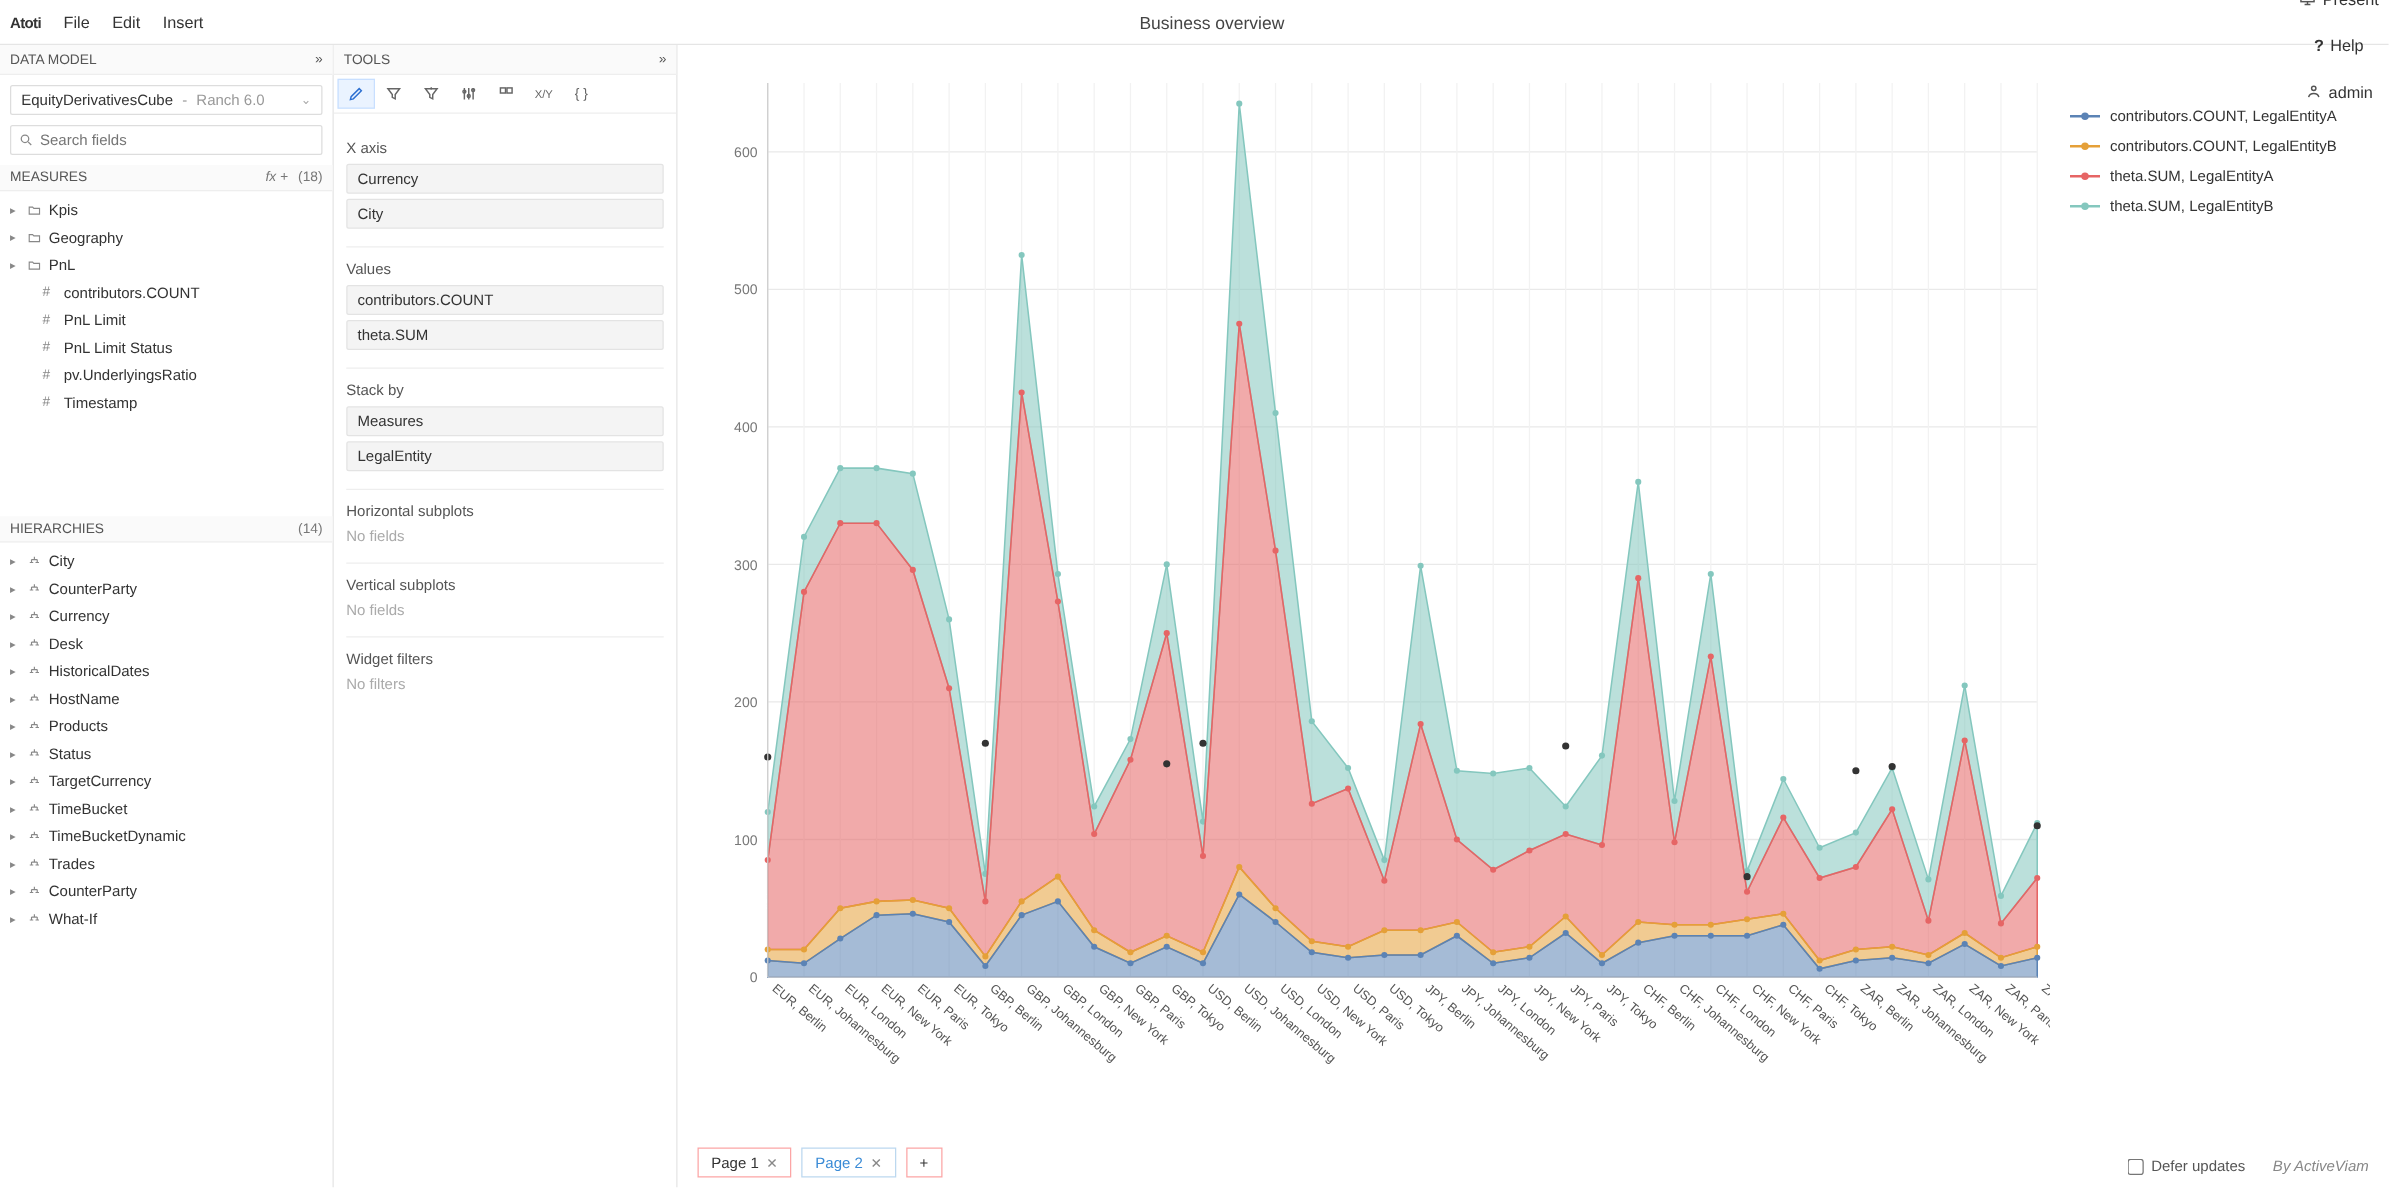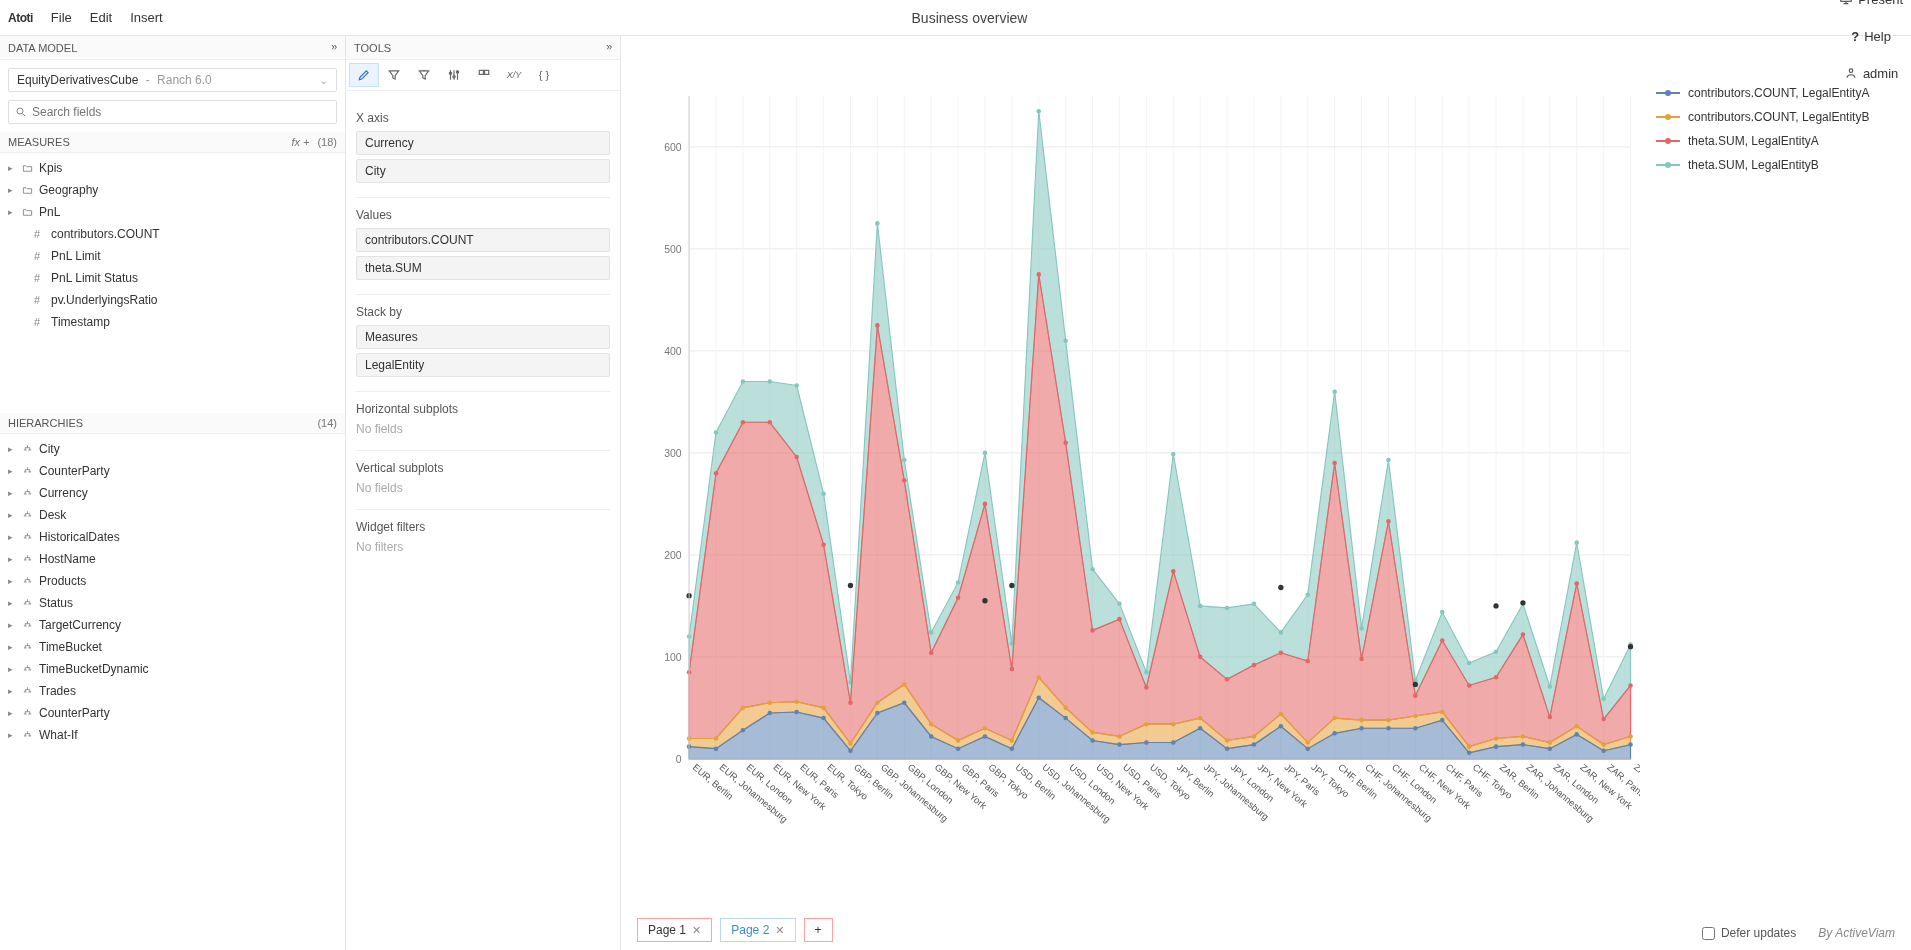--- a/index.html
+++ b/index.html
@@ -8,21 +8,21 @@
 .brand { font-weight: 700; font-size: 12px; margin-right: 18px; letter-spacing: -0.5px; }
 .menu { display: flex; gap: 18px; }
 .menu span { cursor: pointer; }
 .title-center { position: absolute; left: 50%; transform: translateX(-50%); font-size: 14px; color: #444; padding-left: 28px; }
 .topbar-right { margin-left: auto; display: flex; gap: 22px; align-items: center; flex-direction: column; }
 .topbar-right .itm { display: flex; align-items: center; gap: 5px; cursor: pointer; }
 .topbar-right svg { width: 14px; height: 14px; }
 
 .body { display: flex; height: 914px; }
 .panel { border-right: 1px solid #e5e5e5; display: flex; flex-direction: column; }
-.panel.left { width: 346px; }
+.panel.left { width: 267px; }
 .panel.tools { width: 275px; }
 .panel-hdr { height: 24px; display: flex; align-items: center; justify-content: space-between; padding: 0 8px; font-size: 11px; color: #555; border-bottom: 1px solid #eee; background: #fafafa; }
 .collapse-icon { transform: rotate(180deg); font-size: 11px; cursor: pointer; }
 .cube-select { margin: 8px; padding: 4px 8px; border: 1px solid #ddd; border-radius: 2px; font-size: 12px; display: flex; justify-content: space-between; align-items: center; background: #fff; cursor: pointer; }
 .cube-select .sub { color: #999; margin-left: 4px; }
 .search { margin: 0 8px 8px; border: 1px solid #ddd; border-radius: 2px; display: flex; align-items: center; padding: 4px 6px; }
 .search input { border: none; outline: none; font-size: 12px; flex: 1; background: transparent; }
 .search svg { width: 12px; height: 12px; margin-right: 5px; }
 
 .section-hdr { display: flex; align-items: center; justify-content: space-between; padding: 4px 8px; font-size: 11px; color: #555; border-bottom: 1px solid #eee; background: #fafafa; }
@@ -316,21 +316,21 @@
             <circle cx="12" cy="15" r="2"></circle>
             <circle cx="18" cy="7" r="2"></circle>
           </svg>
         </span>
       <span class="tool-btn">
           <svg viewBox="0 0 24 24" fill="none" stroke="#666" stroke-width="2">
             <rect x="4" y="4" width="7" height="7"></rect>
             <rect x="13" y="4" width="7" height="7"></rect>
           </svg>
         </span>
-      <span class="tool-btn" style="font-size:9px;font-style:italic;">X/Y</span>
+      <span class="tool-btn" style="font-size:9px;">X/Y</span>
       <span class="tool-btn" style="font-size:11px;">{ }</span>
     </div>
     <div class="tools-body">
       <div class="lbl">X axis</div>
       <div id="xaxis-chips">
           <div class="chip">Currency</div>
           <div class="chip">City</div>
         </div>
       <div class="sep"></div>
       <div class="lbl">Values</div>

